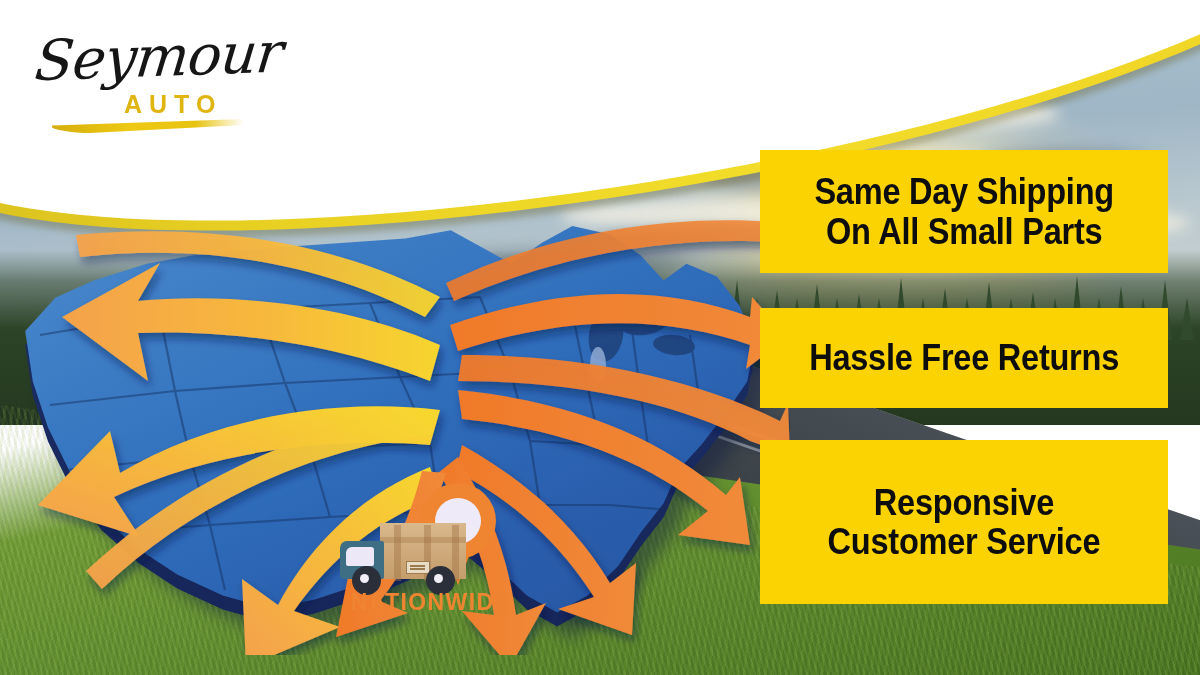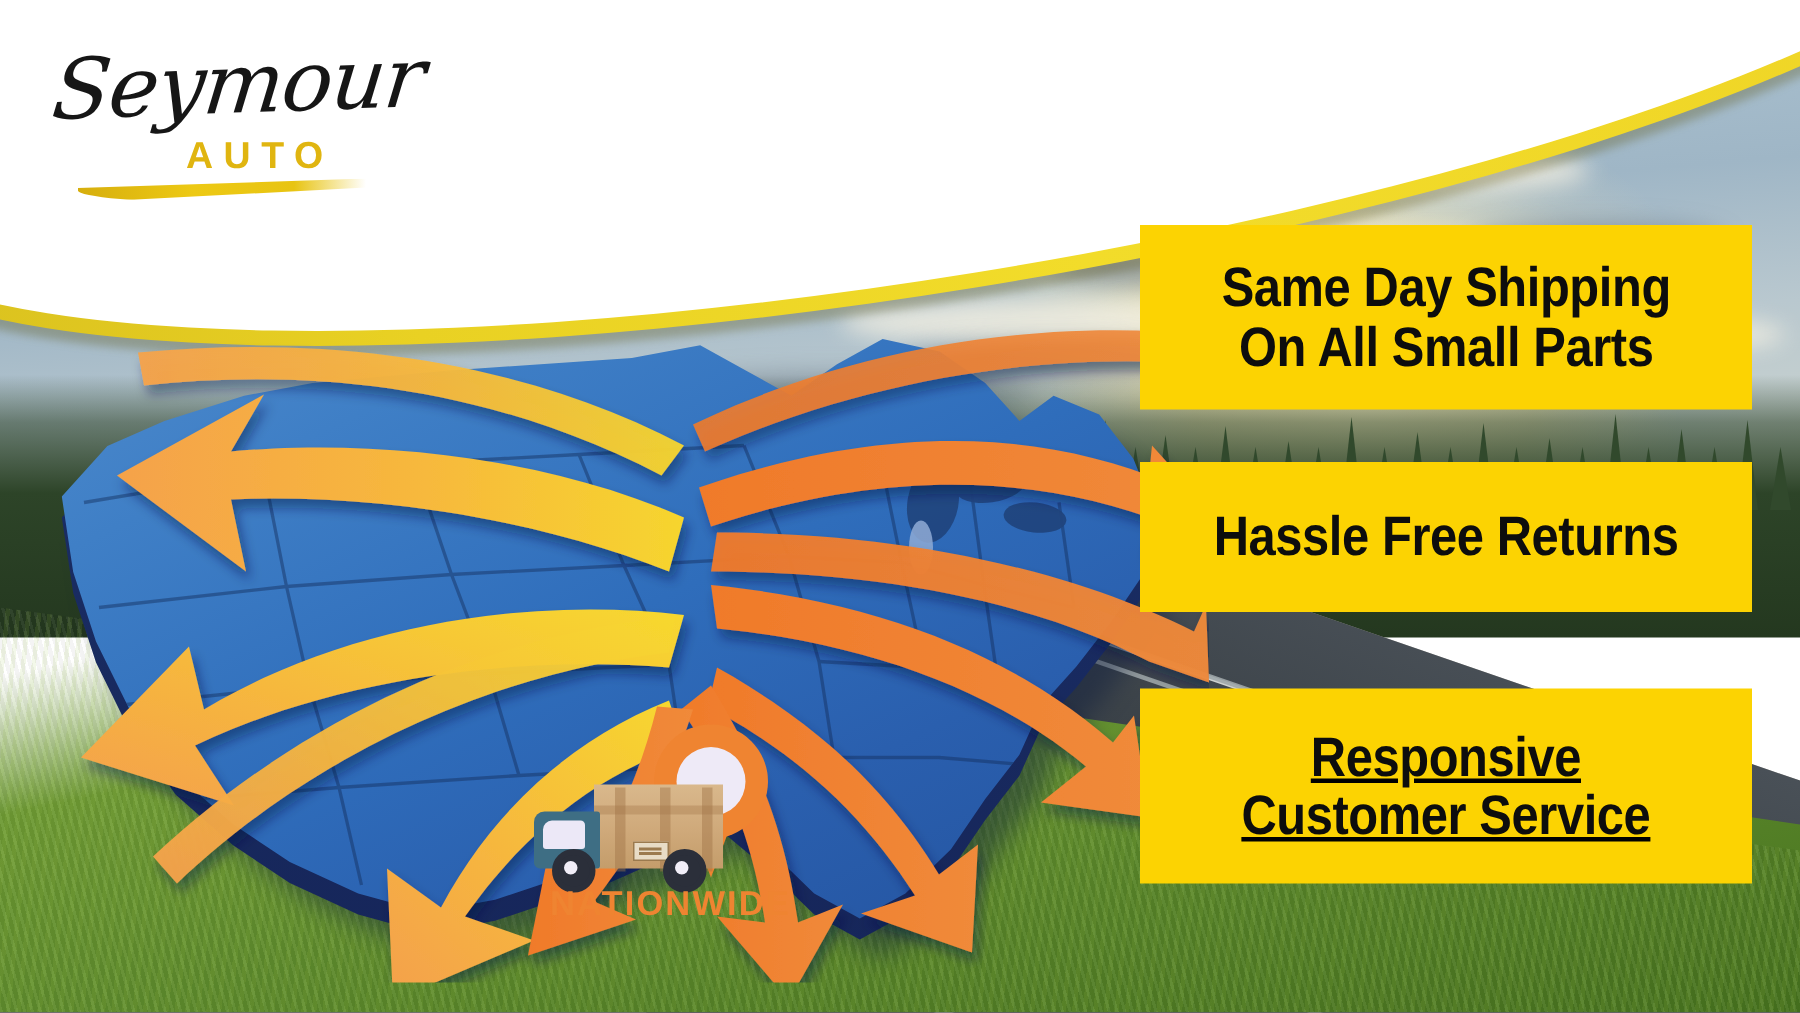--- a/index.html
+++ b/index.html
@@ -150,21 +150,21 @@
   }
   .logo-swoosh{
     position:absolute;left:28px;top:101px;width:192px;height:16px;
     background:linear-gradient(90deg,#d6ae0d 0%, #edc914 40%, #e8c412 75%, rgba(232,196,18,0) 100%);
     border-radius:0 0 100% 100%/0 0 100% 100%;
     clip-path:polygon(0 40%, 100% 0%, 100% 38%, 0 100%);
   }
 
   
   .map-wrap{
-    position:absolute;left:26px;top:205px;width:780px;height:450px;
+    position:absolute;left:10px;top:205px;width:780px;height:450px;
   }
   .map-shadow{
     position:absolute;left:14px;top:26px;width:760px;height:420px;
     filter:blur(8px);
     opacity:.42;
   }
   .map-shadow .usa{background:#0b1a3d;}
   .map-extrude{
     position:absolute;left:0;top:14px;width:760px;height:420px;
   }
@@ -272,21 +272,21 @@
     color:#0d0d0d;
     line-height:1.06;
     letter-spacing:-.3px;
     transform:scaleX(.88);
     white-space:pre-line;
   }
   #callout-1{top:150px;height:123px;}
   #callout-1 p{font-size:37px;}
   #callout-2{top:308px;height:100px;}
   #callout-2 p{font-size:37px;}
-  #callout-3{top:459px;height:130px;text-decoration:underline;}
+  #callout-3{top:440px;height:164px;}
   #callout-3 p{font-size:37px;}
 </style>
 </head>
 <body>
 
 <div class="banner">
 
   <div class="photo">
 
     <div class="sky"></div>

